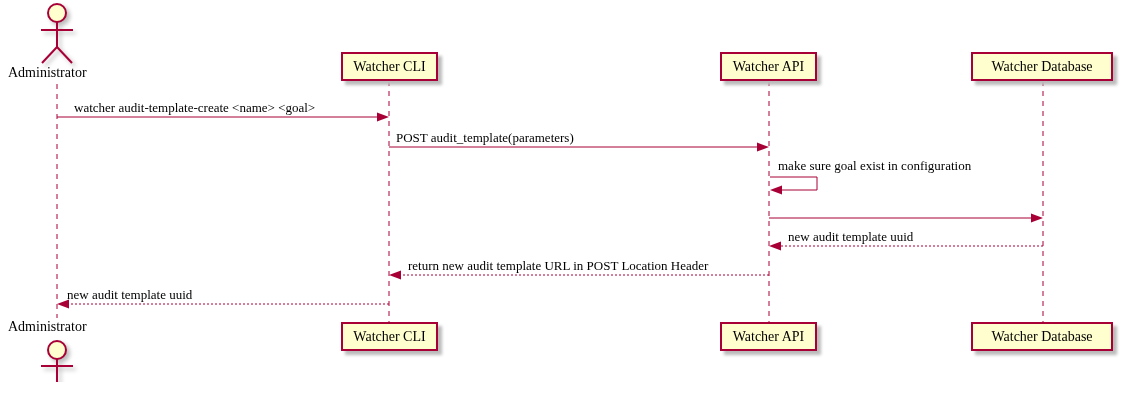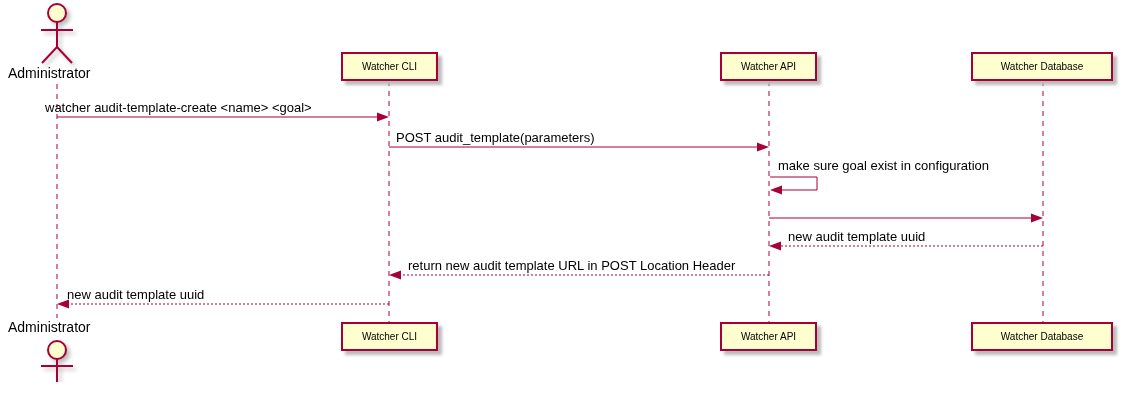--- a/index.html
+++ b/index.html
@@ -1,37 +1,37 @@
 <!DOCTYPE html>
 <html style="--line: #A80036; --fill: #FEFECE; --text: #000000; --bg: #FFFFFF;"><head>
 <meta charset="utf-8">
 <style>
   html,body{margin:0;padding:0;background:#ffffff;}
   #canvas{
     position:relative;
     width:1124px;height:382px;
     background:var(--bg,#ffffff);
-    font-family:Liberation Sans, sans-serif;
+    font-family:Liberation Serif, serif;
     overflow:hidden;
   }
   #diagram-svg{position:absolute;left:0;top:0;}
   .lifeline{stroke:var(--line,#A80036);stroke-width:1;stroke-dasharray:5,5;fill:none;}
   .msgline{stroke:var(--line,#A80036);stroke-width:1;fill:none;}
   .msgline.dashed{stroke-dasharray:2,2;}
   .arrowhead{fill:var(--line,#A80036);stroke:none;}
   .actor-stroke{stroke:var(--line,#A80036);stroke-width:2;fill:none;}
   .actor-head{fill:var(--fill,#FEFECE);stroke:var(--line,#A80036);stroke-width:2;}
   .shadowed{filter:drop-shadow(3px 3px 2px #bbbbbb);}
   .pbox{
     position:absolute;height:29px;box-sizing:border-box;
     background:var(--fill,#FEFECE);
     border:2px solid var(--line,#A80036);
     box-shadow:4px 4px 3px #bbbbbb;
     display:flex;align-items:center;justify-content:center;
-    font-size:10px;color:var(--text,#000000);white-space:nowrap;
+    font-size:14px;color:var(--text,#000000);white-space:nowrap;
   }
   .actor-label{
     position:absolute;font-size:14px;color:var(--text,#000000);white-space:nowrap;
   }
   .msg-label{
     position:absolute;font-size:13px;color:var(--text,#000000);
     white-space:nowrap;line-height:16px;
   }
 </style>
 </head>
@@ -110,20 +110,20 @@
   <div class="pbox" style="left:341px;top:322px;width:97px;">
     <span>Watcher CLI</span>
   </div>
   <div class="pbox" style="left:720px;top:322px;width:97px;">
     <span>Watcher API</span>
   </div>
   <div class="pbox" style="left:971px;top:322px;width:142px;">
     <span>Watcher Database</span>
   </div>
 
-  <div class="msg-label" style="left:45px;top:100px;">watcher audit-template-create &lt;name&gt; &lt;goal&gt;</div>
+  <div class="msg-label" style="left:74px;top:100px;">watcher audit-template-create &lt;name&gt; &lt;goal&gt;</div>
   <div class="msg-label" style="left:778px;top:158px;">make sure goal exist in configuration</div>
   <div class="msg-label" style="left:396px;top:130px;">POST audit_template(parameters)</div>
   <div class="msg-label" style="left:788px;top:229px;">new audit template uuid</div>
   <div class="msg-label" style="left:408px;top:258px;">return new audit template URL in POST Location Header</div>
   <div class="msg-label" style="left:67px;top:287px;">new audit template uuid</div>
 
 </div>
 
 </body></html>

